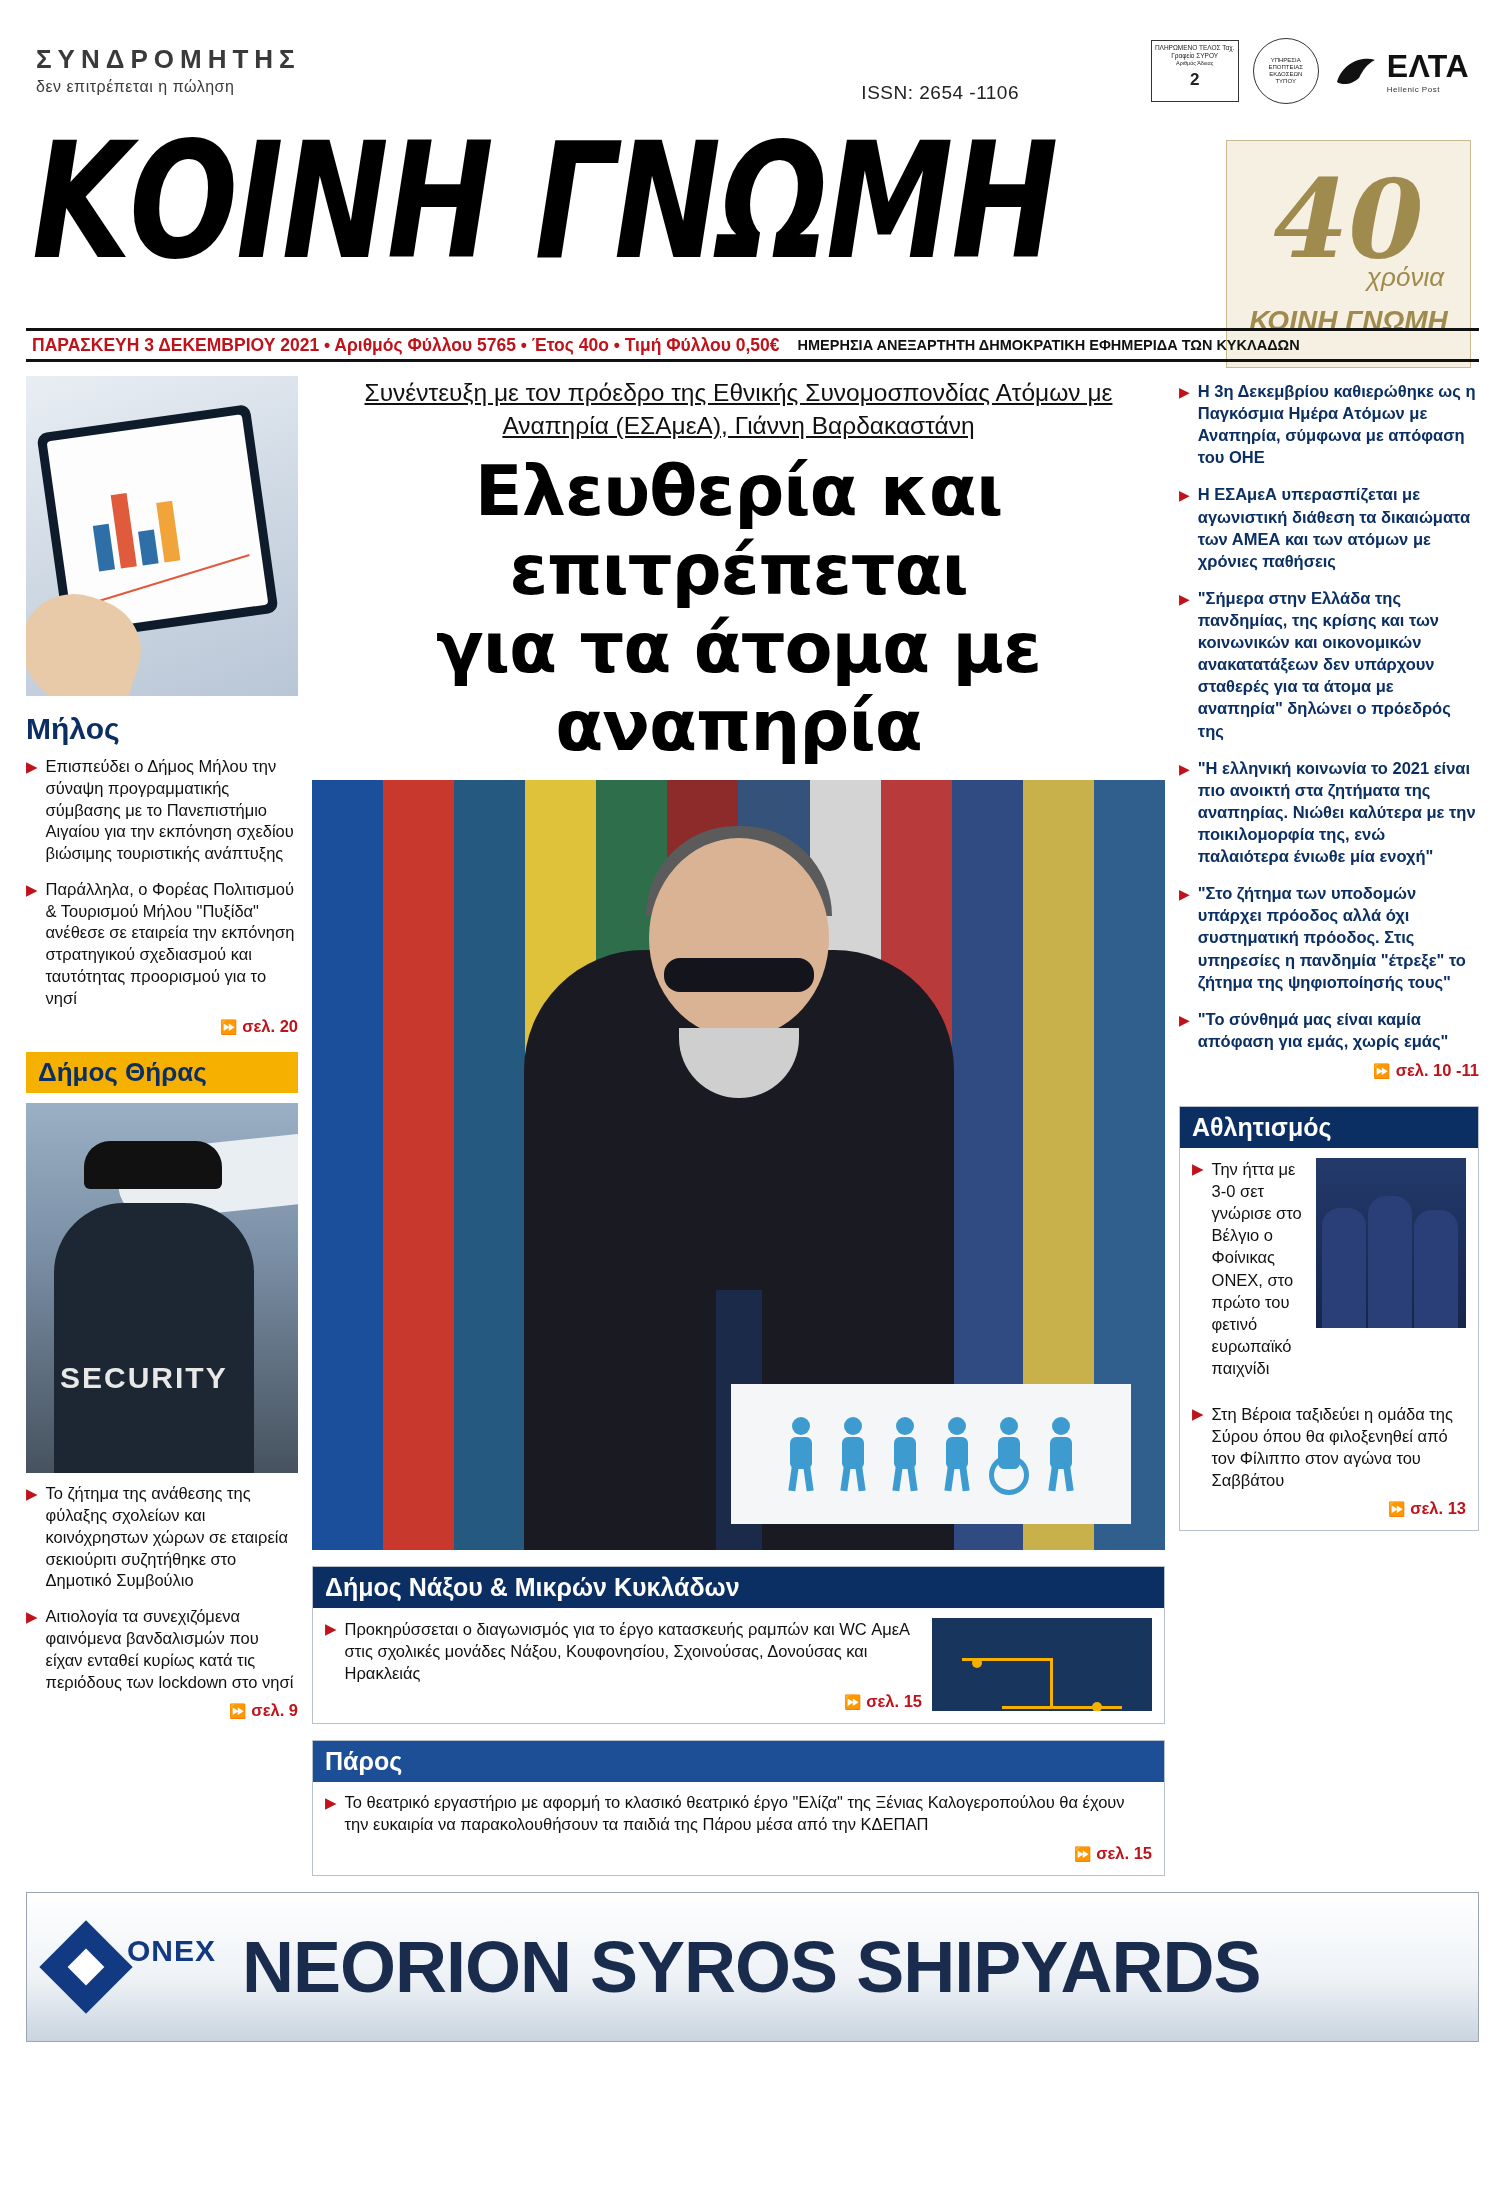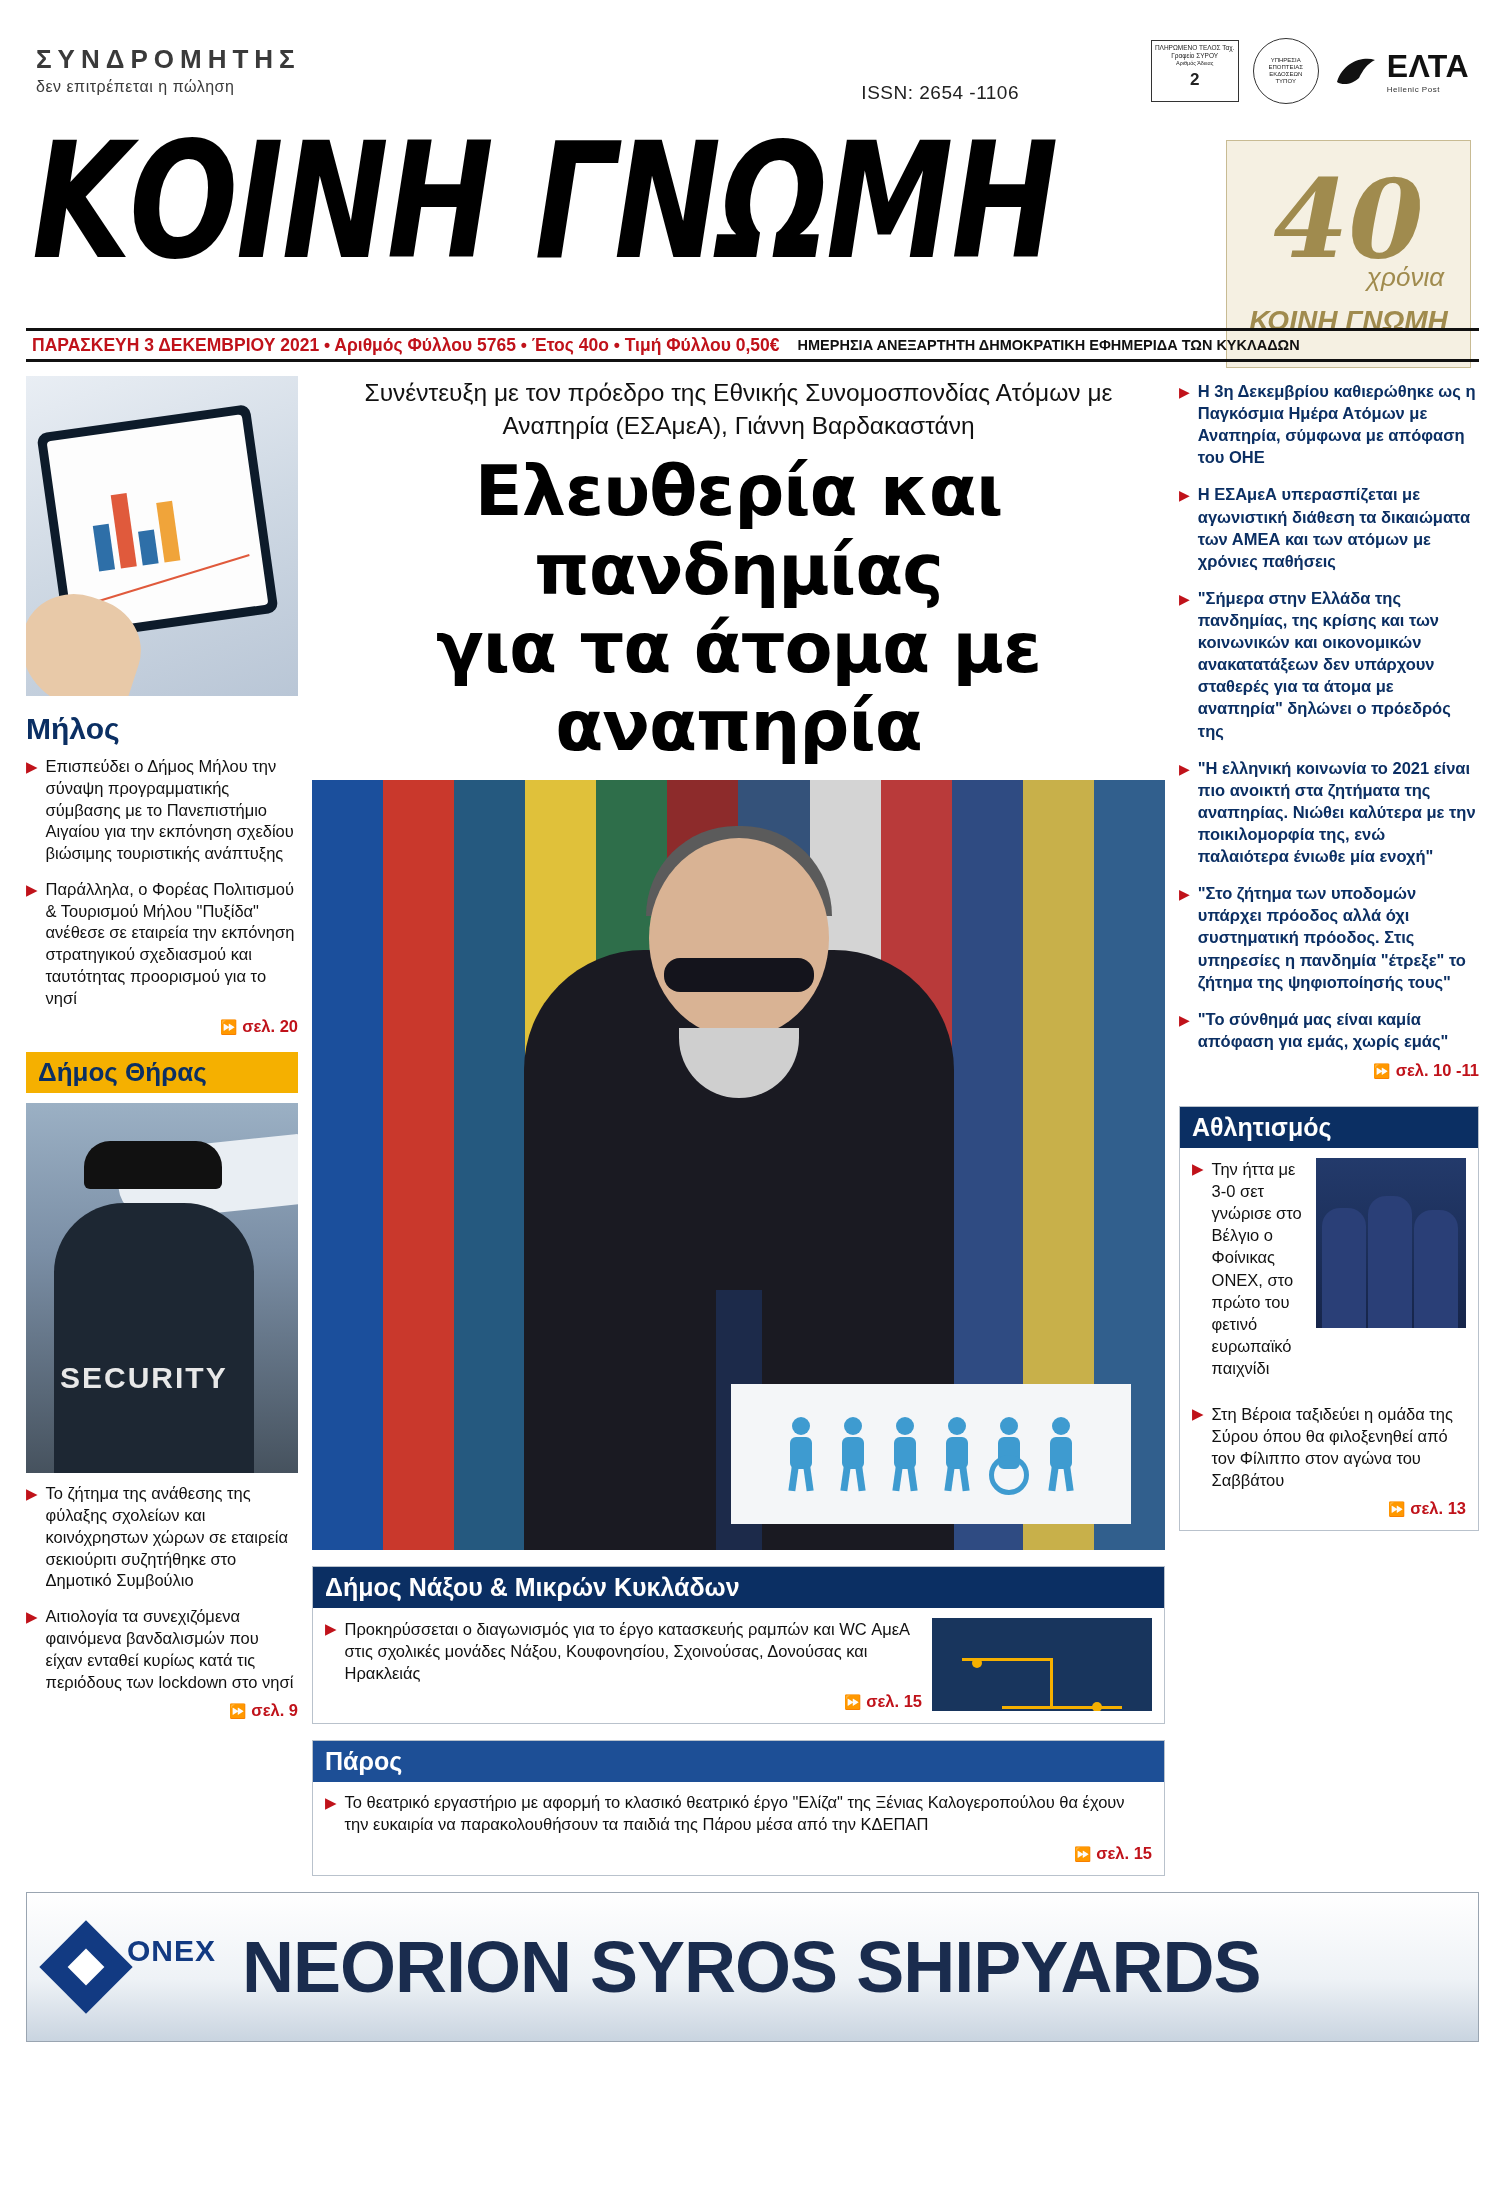--- a/index.html
+++ b/index.html
@@ -80,21 +80,21 @@
   .page-ref .ar { font-size:14px; }
   .ref-right { text-align:right; font-size:16.5px; margin-top:-6px;}
 
   .security-img { height:370px; margin-top:10px; background:linear-gradient(180deg,#9bb0c4 0%, #7b8fa6 40%, #46525e 100%); position:relative; overflow:hidden;}
   .sec-person { position:absolute; left:28px; bottom:0; width:200px; height:270px; background:#1d2733; border-radius:70px 70px 0 0;}
   .sec-cap { position:absolute; left:58px; top:38px; width:138px; height:48px; background:#111; border-radius:26px 26px 6px 6px;}
   .sec-word { position:absolute; left:34px; bottom:78px; font-size:30px; font-weight:700; color:#e8e8e8; letter-spacing:2px; font-family:"Liberation Sans", sans-serif;}
   .plane { position:absolute; right:-10px; top:40px; width:190px; height:70px; background:#e9eef3; border-radius:40px 10px 10px 40px; transform:rotate(-6deg);}
 
   
-  .kicker { font-size:24.5px; text-align:center; line-height:1.35; color:#111; padding:0 10px; }
+  .kicker { font-size:24.5px; text-align:center; line-height:1.35; color:#111; padding:0 10px;text-decoration:underline; }
   .headline {
     font-family:"DejaVu Sans", sans-serif;
     font-weight:700; font-size:70px; line-height:1.12; text-align:center;
     color:#000; margin-top:10px; letter-spacing:-1px;
   }
   .hero-img { margin-top:14px; height:770px; position:relative; overflow:hidden; background:#2b2b33; }
   .flags { position:absolute; inset:0; display:flex; }
   .flags span { flex:1; }
   .figure { position:absolute; left:50%; transform:translateX(-50%); bottom:0; width:430px; height:600px; background:#1a1a22; border-radius:120px 120px 0 0;}
   .fig-head { position:absolute; left:50%; transform:translateX(-50%); top:58px; width:180px; height:200px; background:#d9b394; border-radius:50%;}
@@ -239,21 +239,21 @@
         </div>
         <div class="ref-right">
           <span class="page-ref"><span class="ar">⏩</span> <span>σελ. 9</span></span>
         </div>
       </div>
     </div>
 
     <div class="col-mid">
       <div class="kicker">Συνέντευξη με τον πρόεδρο της Εθνικής Συνομοσπονδίας Ατόμων με Αναπηρία (ΕΣΑμεΑ), Γιάννη Βαρδακαστάνη</div>
       <div class="headline">
-        <div>Ελευθερία και πανδημίας</div>
+        <div>Ελευθερία και επιτρέπεται</div>
         <div>για τα άτομα με αναπηρία</div>
       </div>
 
       <div class="hero-img">
         <div class="flags">
           <span style="background:#1b4f9c"></span>
             <span style="background:#c9382c"></span>
           <span style="background:#25597f"></span>
             <span style="background:#e0c13a"></span>
           <span style="background:#2e6e4a"></span>

